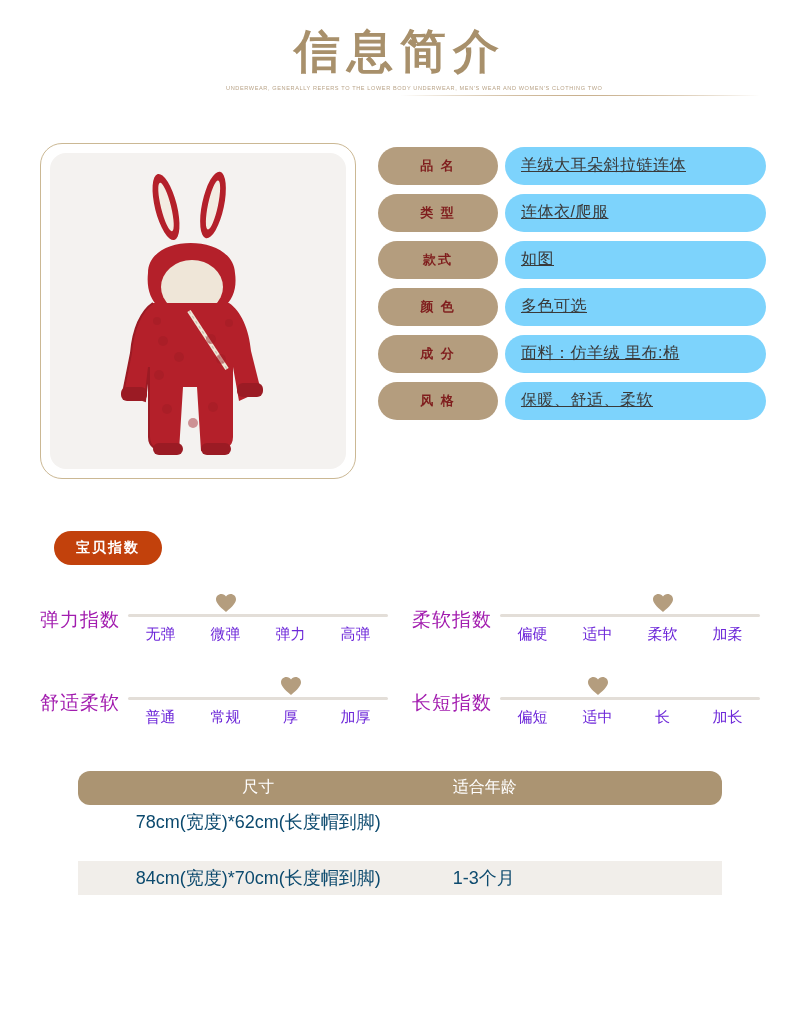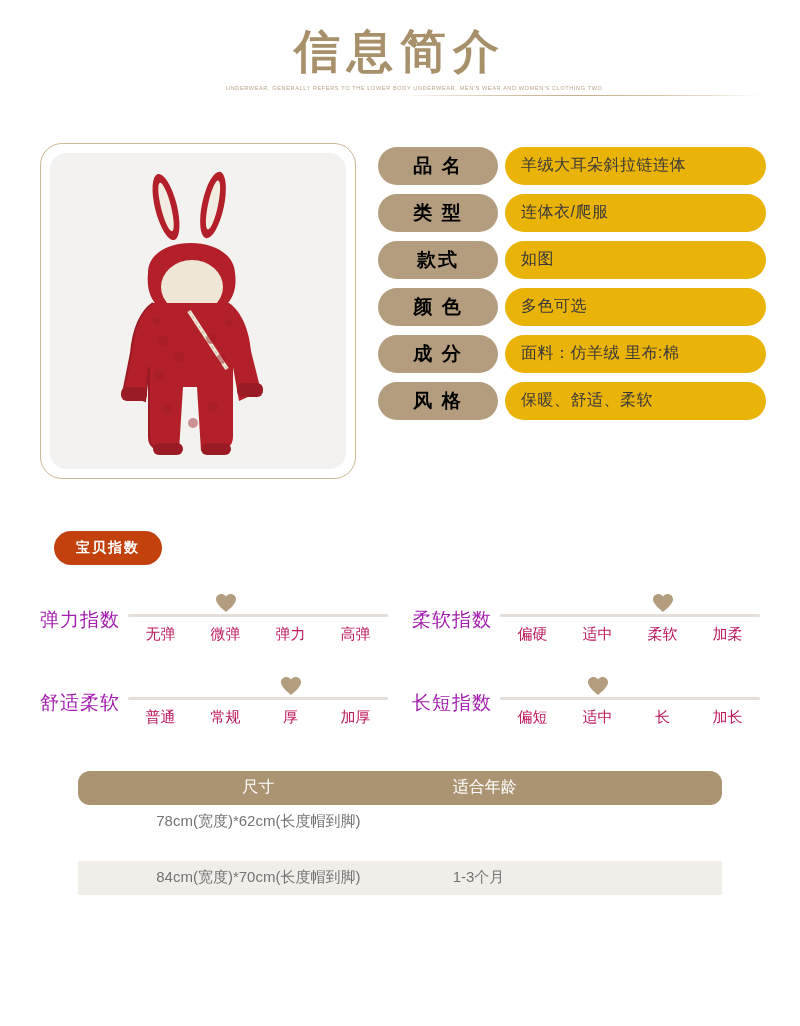--- a/index.html
+++ b/index.html
@@ -100,40 +100,41 @@
     padding-top: 4px;
   }
   .spec-row {
     display: flex;
     align-items: stretch;
     height: 38px;
   }
   .spec-label {
     flex: 0 0 120px;
     background: #b49d7e;
-    color: #000000;
+    color: #7f1d1d;
     border-radius: 19px;
     display: flex;
     align-items: center;
     justify-content: center;
-    font-size: 19px;
+    font-size: 13px;
     font-weight: bold;
     letter-spacing: 2px;
   }
   .spec-value {
     flex: 1 1 auto;
     margin-left: 7px;
-    background: #eab308;
+    background: #7dd3fc;
     border-radius: 19px;
     display: flex;
     align-items: center;
     padding-left: 16px;
     font-size: 16px;
     color: #3a3a3a;
     letter-spacing: 0.5px;
+    text-decoration: underline;
   }
 
   
   .index-section {
     margin-top: 52px;
     padding: 0 40px;
   }
   .index-tag {
     display: inline-block;
     background: #c2410c;
@@ -190,21 +191,21 @@
   }
   .meter-heart svg { display: block; width: 100%; height: 100%; }
   .meter-labels {
     display: flex;
     margin-top: 4px;
   }
   .meter-labels span {
     flex: 1 1 0;
     text-align: center;
     font-size: 15px;
-    color: #be185d;
+    color: #6d28d9;
   }
 
   
   .size-section {
     margin-top: 44px;
     padding: 0 78px;
   }
   .size-head {
     display: flex;
     background: #ab9472;
@@ -213,22 +214,22 @@
     height: 34px;
     align-items: center;
     font-size: 16px;
   }
   .size-head .c1, .size-row .c1 { flex: 0 0 56%; text-align: center; }
   .size-head .c2, .size-row .c2 { flex: 1 1 auto; text-align: center; }
   .size-row {
     display: flex;
     height: 34px;
     align-items: center;
-    font-size: 15px;
-    color: #737373;
+    font-size: 18px;
+    color: #0c4a6e;
   }
   .size-row.alt { background: #f1eeea; margin-top: 22px; }
   .size-row .c2 { text-align: left; padding-left: 14px; }
   .size-head .c2 { text-align: left; padding-left: 14px; }
 </style>
 </head>
 <body>
 
 <div class="header">
   <div class="header-title">信息简介</div>

